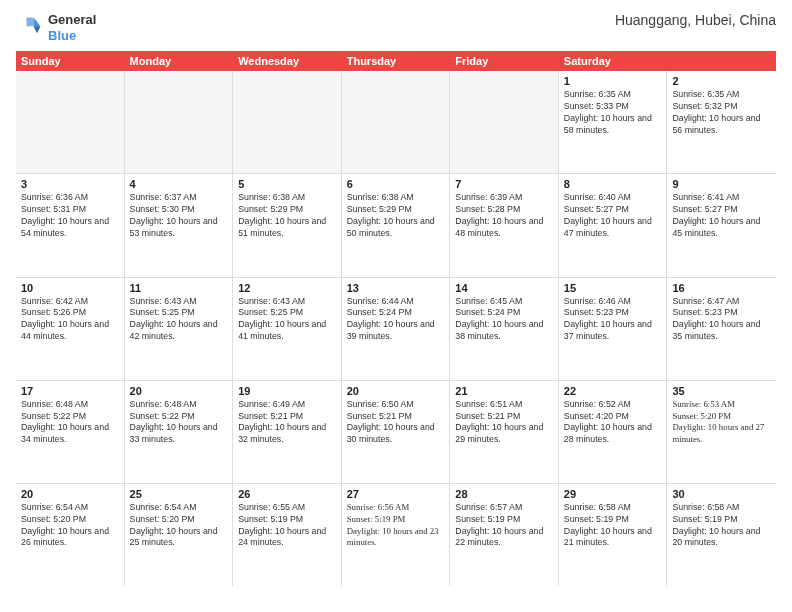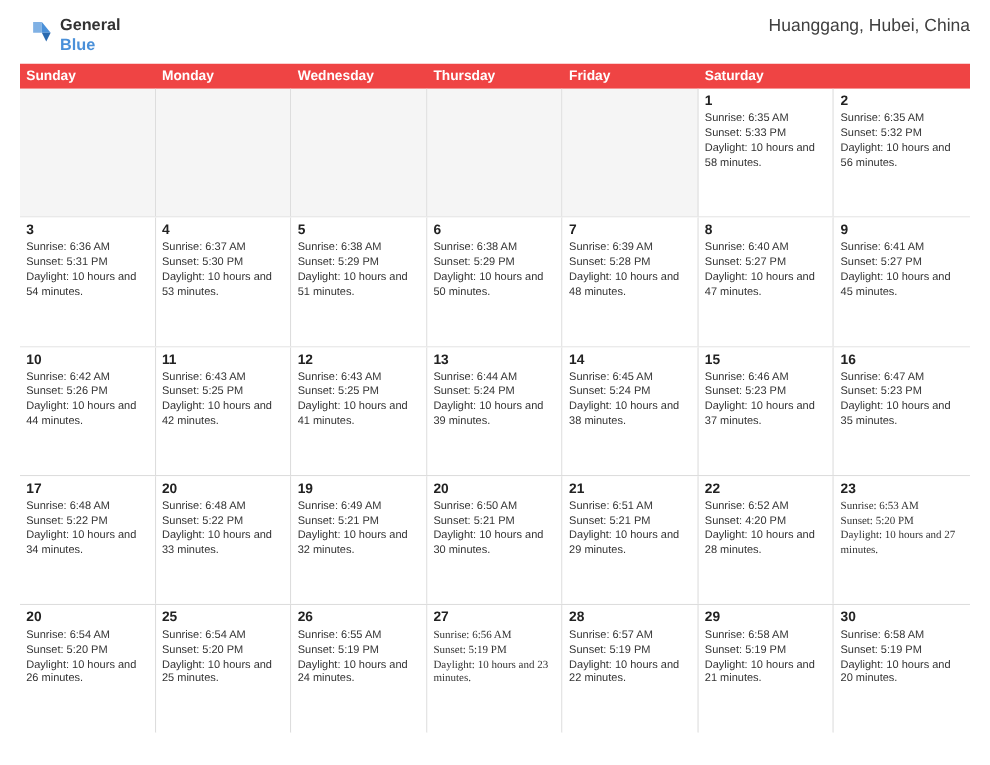--- a/index.html
+++ b/index.html
@@ -279,21 +279,21 @@
 Sunset: 5:21 PM
 Daylight: 10 hours and 29 minutes.</div>
           </div>
           <div class="cal-cell">
             <div class="day-num">22</div>
             <div class="cell-info" style="white-space: pre-line;">Sunrise: 6:52 AM
 Sunset: 4:20 PM
 Daylight: 10 hours and 28 minutes.</div>
           </div>
           <div class="cal-cell">
-            <div class="day-num">23</div>
+            <div class="day-num">35</div>
             <div class="cell-info" style="white-space: pre-line; font-family: Liberation Serif, serif;">Sunrise: 6:53 AM
 Sunset: 5:20 PM
 Daylight: 10 hours and 27 minutes.</div>
           </div>
         </div>
         <div class="cal-row">
           <div class="cal-cell">
             <div class="day-num">20</div>
             <div class="cell-info" style="white-space: pre-line;">Sunrise: 6:54 AM
 Sunset: 5:20 PM

